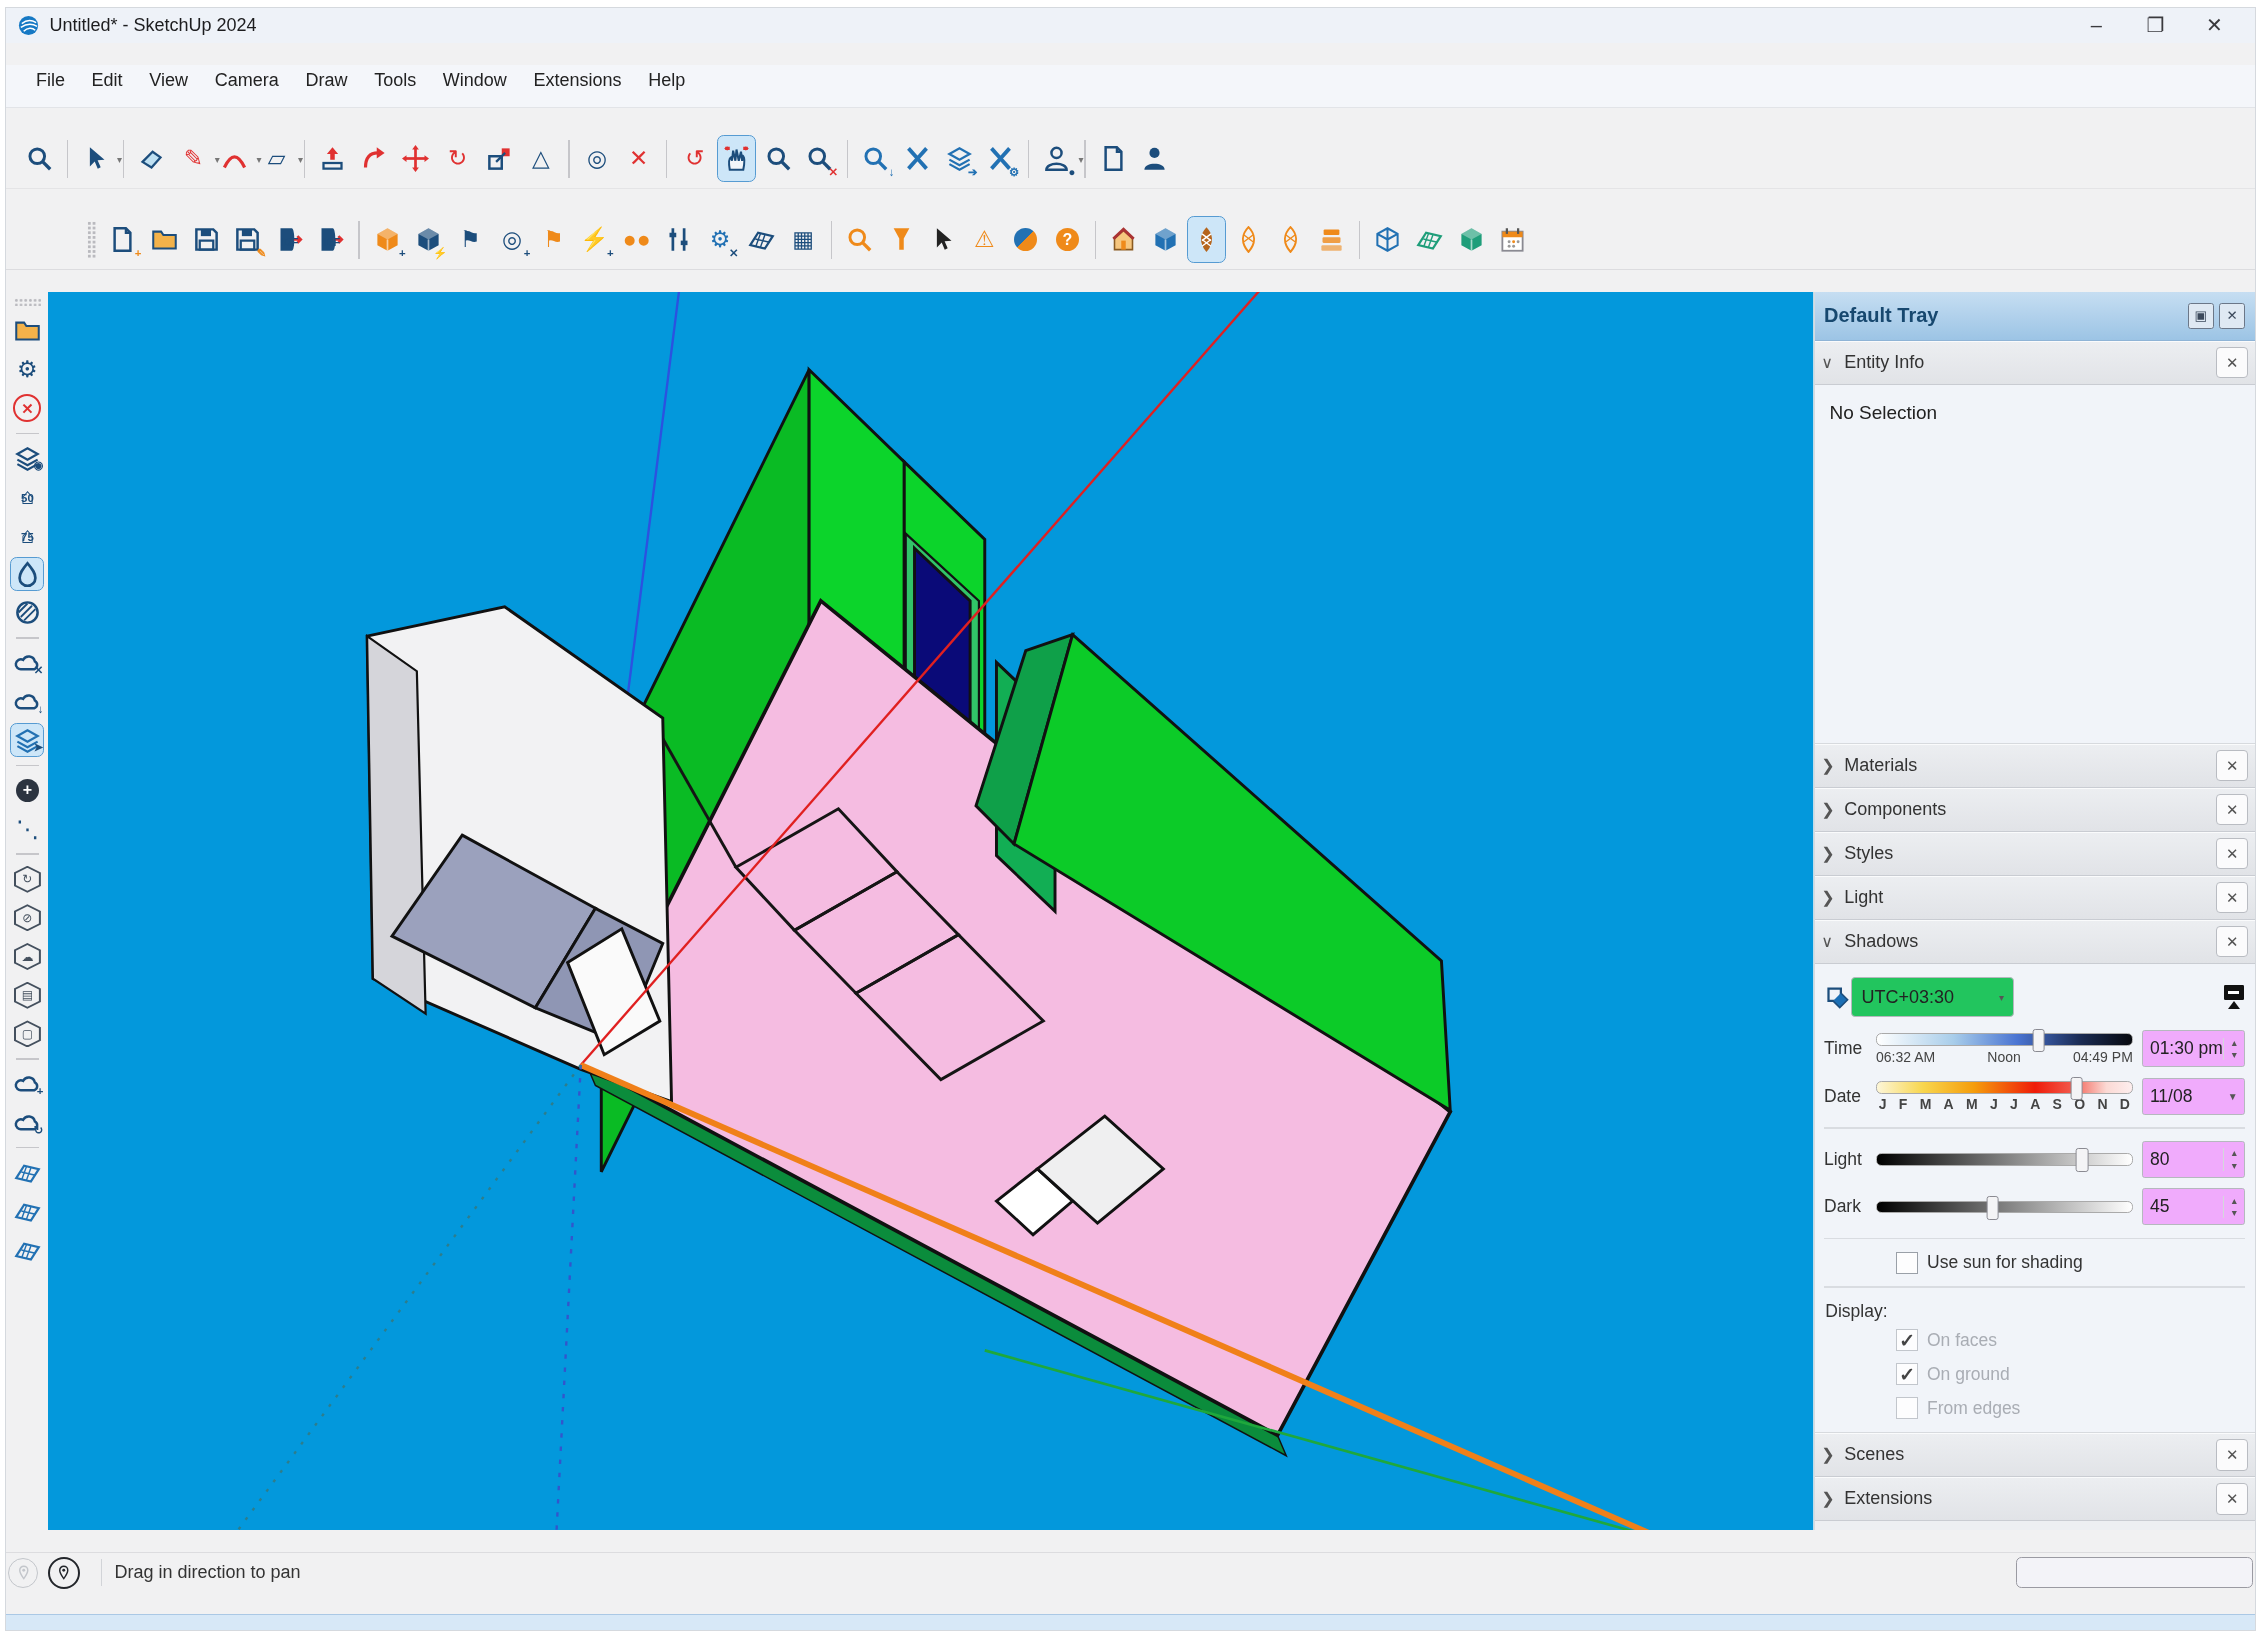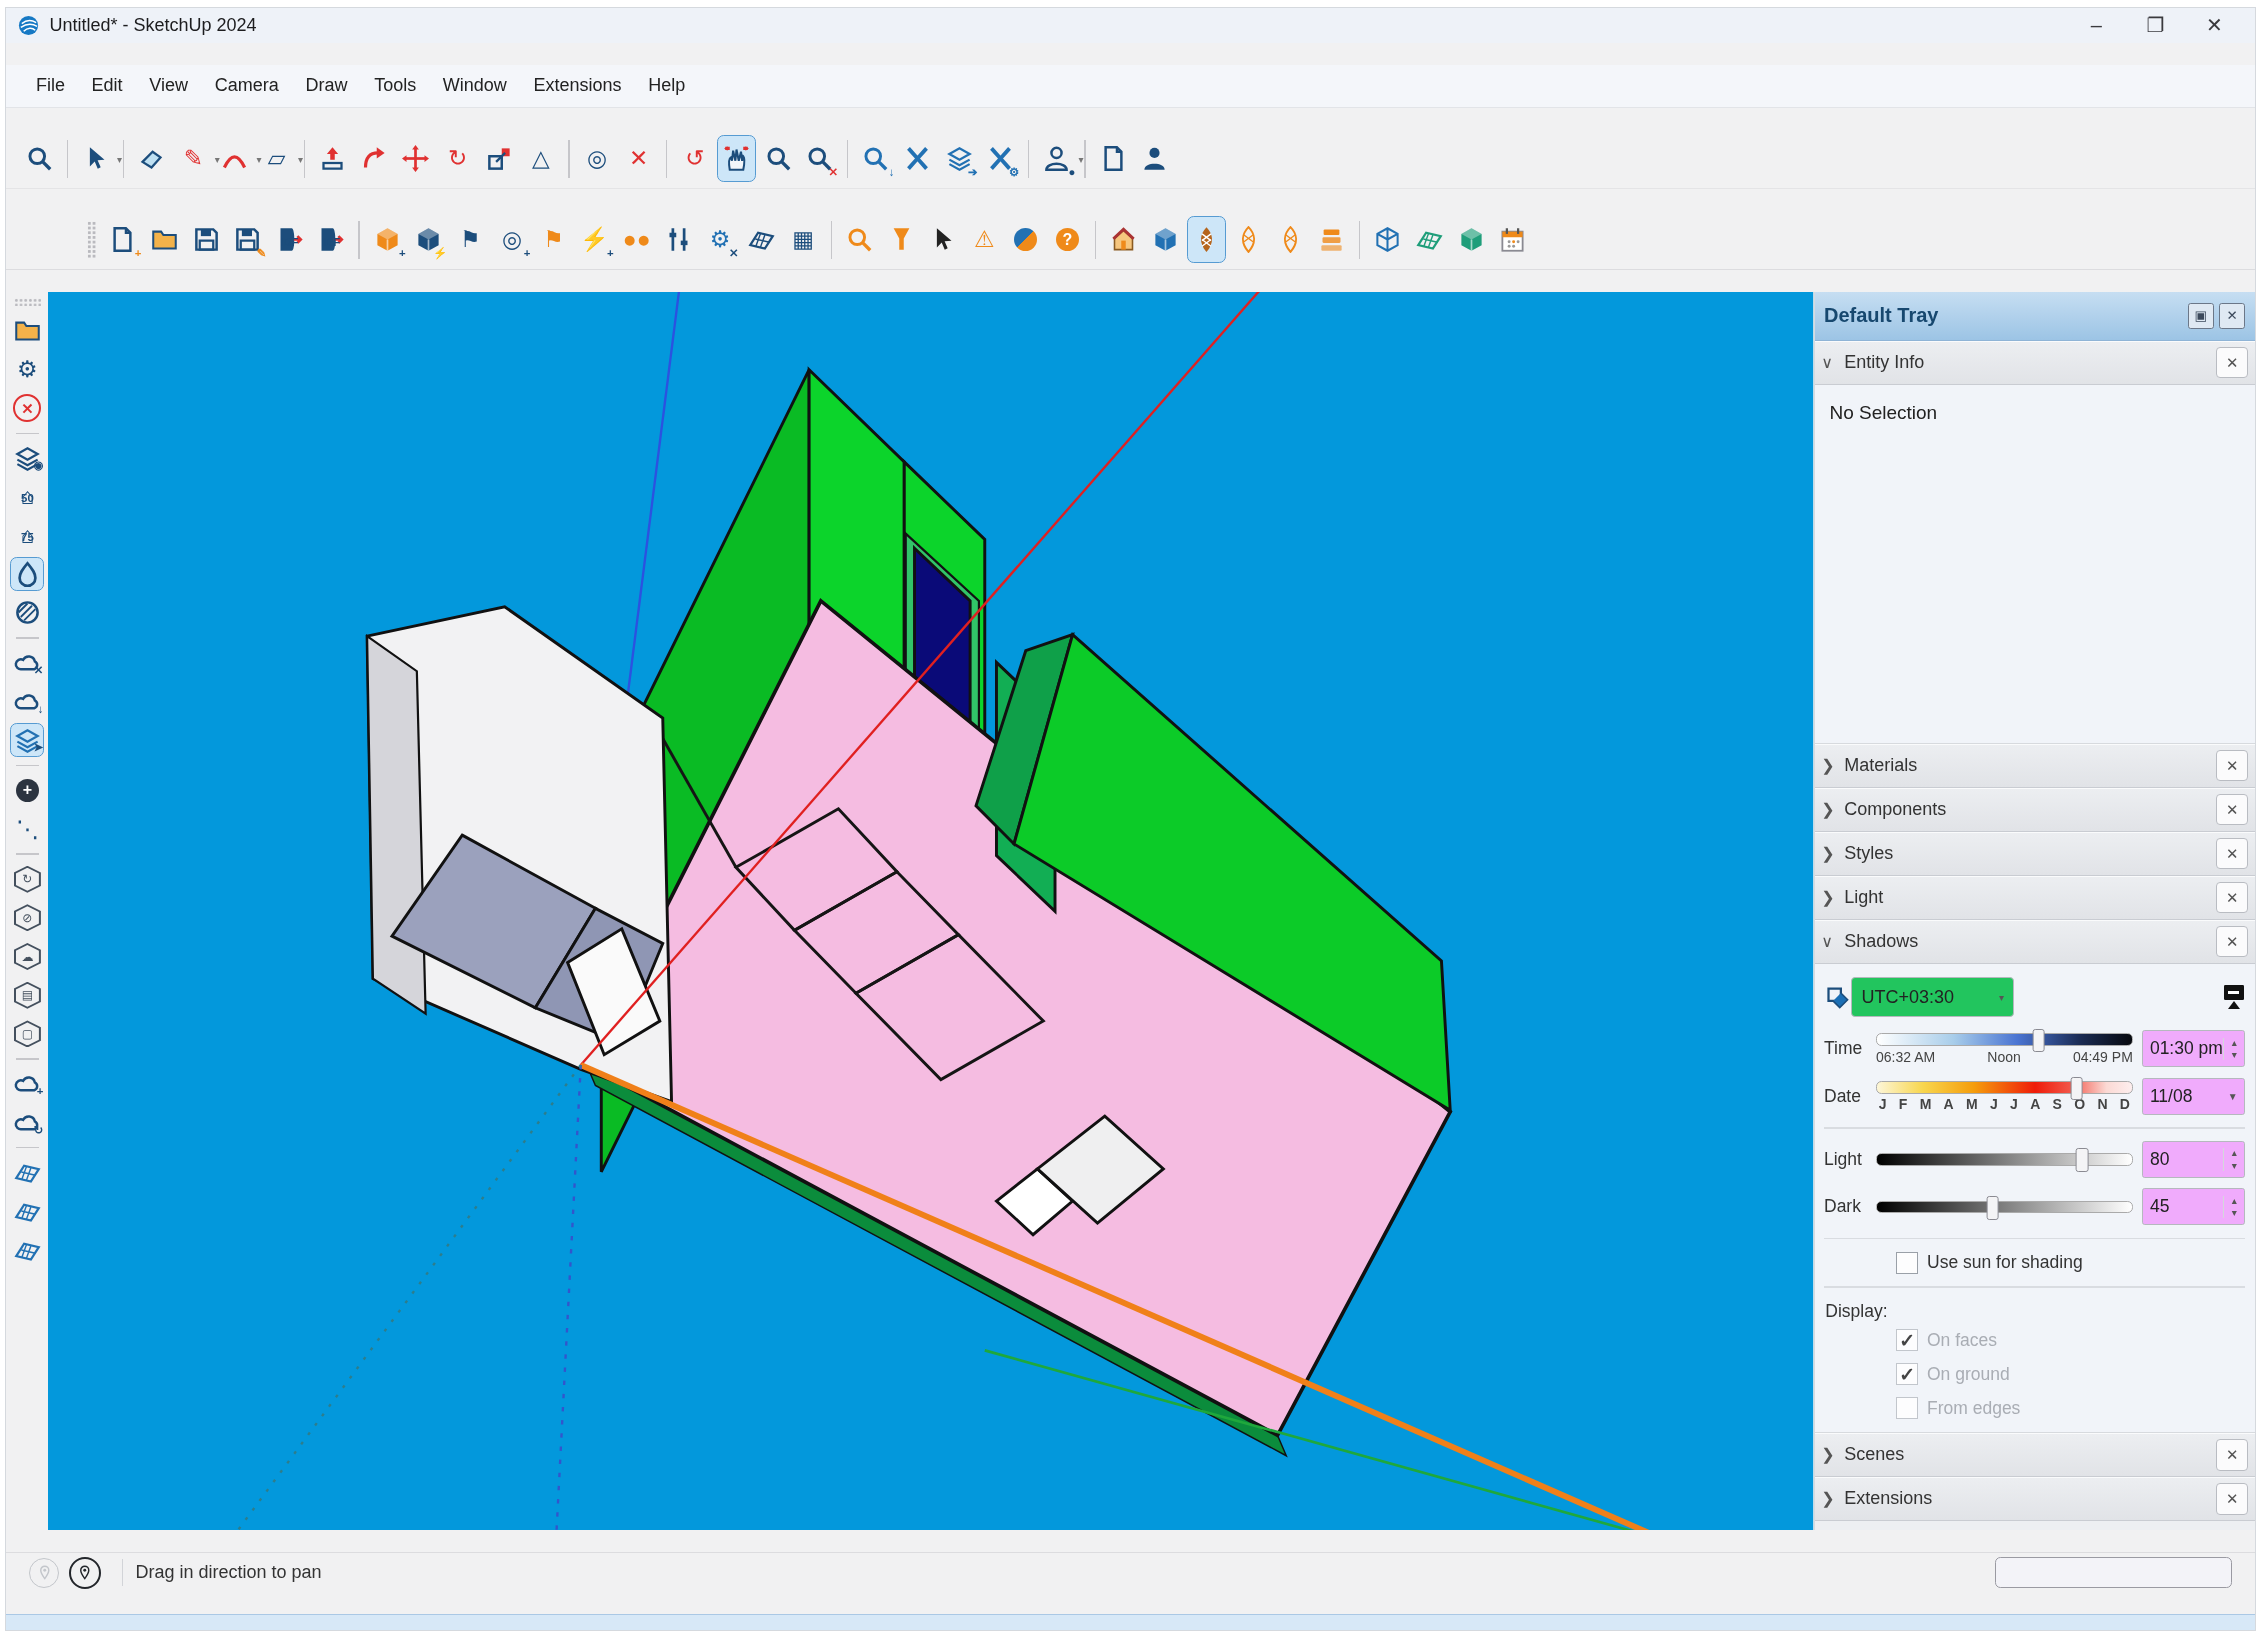--- a/index.html
+++ b/index.html
@@ -5,21 +5,21 @@
   html,body{margin:0;padding:0;background:#e9e9e9;font-family:"Liberation Sans",sans-serif;}
   #app{position:relative;width:2261px;height:1631px;background:#fff;box-sizing:border-box;}
   .win{position:absolute;left:5.4px;top:6.7px;right:5.4px;bottom:0;border:1.3px solid #d5d9de;background:#f1f1f2;display:flex;flex-direction:column;gap:22px;}
   
   .titlebar{height:35px;background:#eef2f8;display:flex;align-items:center;padding:0 10.7px;flex:0 0 auto;}
   .logo{width:23px;height:23px;margin-right:9.4px;}
   .title{font-size:18px;color:#1d1d1f;}
   .wingap{flex:1;}
   .winbtn{width:59px;height:31px;display:flex;align-items:center;justify-content:center;font-size:20px;color:#3a3a3e;}
   
-  .menubar{height:42px;background:#f4f6fa;display:flex;align-items:center;padding-left:17.5px;gap:2.7px;flex:0 0 auto;border-bottom:0.7px solid #e2e4e8;}
+  .menubar{height:42px;background:#f4f6fa;display:flex;padding-left:17.5px;gap:2.7px;flex:0 0 auto;border-bottom:0.7px solid #e2e4e8;}
   .menuitem{font-size:18px;color:#222;padding:5.4px 12px;}
   
   .tbar{display:flex;align-items:center;background:#f1f1f2;flex:0 0 auto;}
   #tbar1{height:58px;padding-left:12px;border-bottom:0.7px solid #e4e4e6;}
   #tbar2{height:58px;padding-left:81px;border-bottom:1.3px solid #dcdcdf;}
   .tbtn{position:relative;width:39px;height:47px;display:flex;align-items:center;justify-content:center;margin:0 1.3px;border:1.3px solid transparent;border-radius:6.7px;box-sizing:border-box;}
   .tbtn.act{background:#cde6f8;border-color:#569bd2;}
   .tsep{width:1.3px;height:38px;background:#c6c6ca;margin:0 6.7px;}
   .g{font-size:23px;line-height:1;}
   .navy{color:#1c4d7c;} .red{color:#e03131;} .blue{color:#2271b3;} .orange{color:#ef8a1a;}
@@ -78,21 +78,21 @@
   .cbrow{display:flex;align-items:center;padding:6px 3px 6px 81px;}
   .cbrow.sun{padding-left:81px;}
   .cb{width:20px;height:20px;border:1.3px solid #9aa0a8;background:#fdfdfe;margin-right:9.4px;position:relative;flex:0 0 auto;}
   .cb.checked:after{content:"\2713";position:absolute;left:2.7px;top:-1.3px;font-size:19px;color:#444;font-weight:bold;}
   .cb.dim{border-color:#c2c6cc;}
   .cblab{font-size:17.5px;color:#333;}
   .cblab.dim{color:#a9adb4;}
   .displabel{font-size:17.5px;color:#333;padding:6.7px 9.4px 1.3px 10.7px;}
   .trayrest{flex:1;background:#edeff2;}
   
-  .statusbar{height:39px;background:#f1f1f2;border-top:1.3px solid #dcdcdf;display:flex;align-items:center;padding:0 23px;flex:0 0 auto;}
+  .statusbar{height:39px;background:#f1f1f2;border-top:1.3px solid #dcdcdf;display:flex;align-items:center;padding:0 2px;flex:0 0 auto;}
   .sicon{width:28px;height:28px;border-radius:50%;display:flex;align-items:center;justify-content:center;margin-right:9.4px;}
   .sicon.gray{border:1.3px solid #c3c6cb;color:#c3c6cb;}
   .sicon.dark{border:2px solid #23262b;color:#23262b;}
   .ssep{width:1.3px;height:27px;background:#d2d4d8;margin:0 12px;}
   .shint{font-size:18px;color:#333;}
   .meas{margin-left:auto;width:235px;height:29.5px;border:1.3px solid #9a9aa2;border-radius:5.4px;background:#f3f3f8;}
   .bluestrip{height:14.8px;background:#d7e8f7;border-top:1.3px solid #aac8e5;flex:0 0 auto;}
 </style>
 </head>
 <body>

